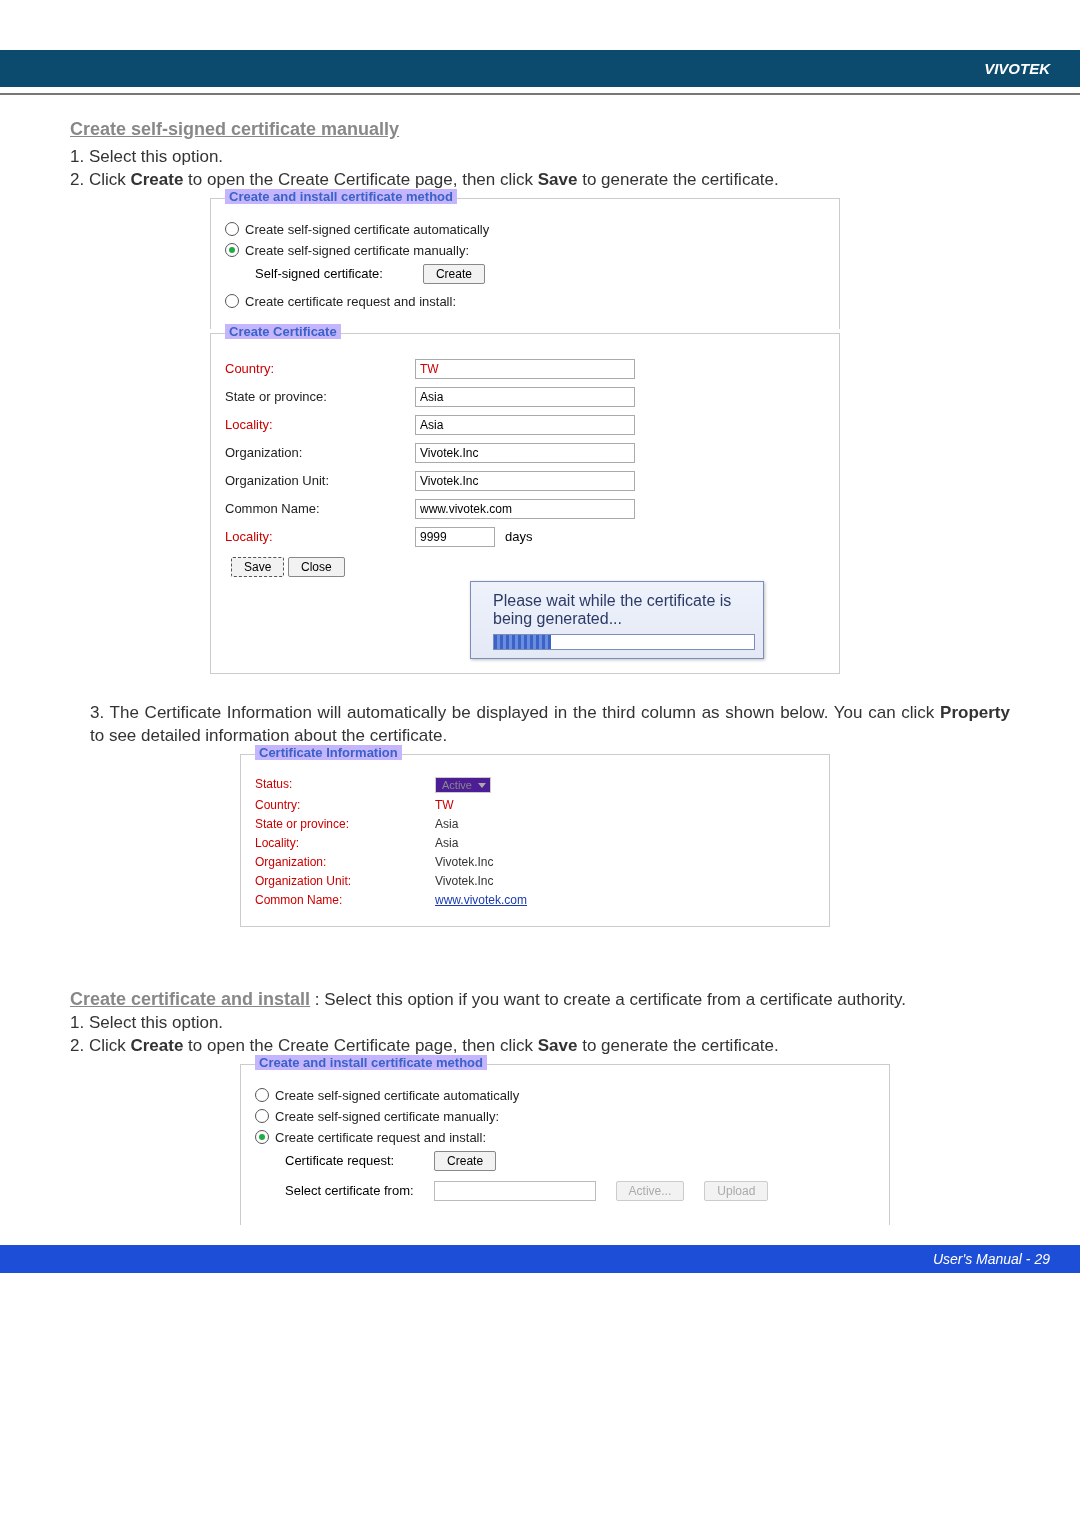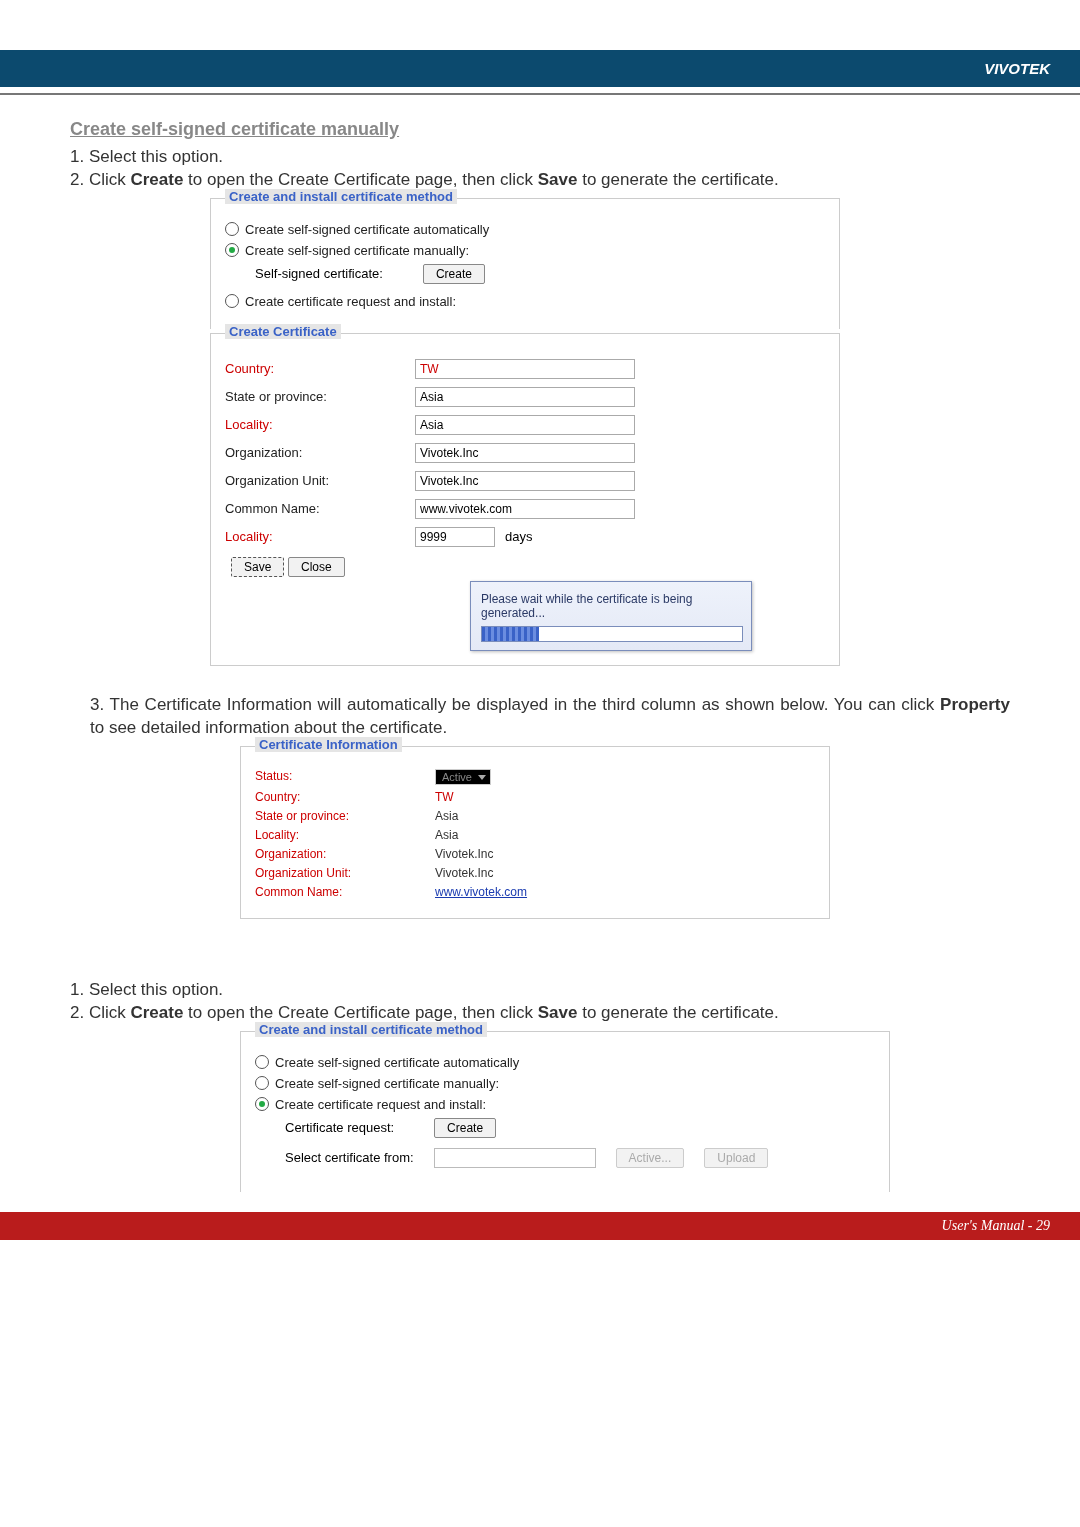--- a/index.html
+++ b/index.html
@@ -47,21 +47,21 @@
   .fs {
     border: 1px solid #ccc;
     margin: 6px auto 10px auto;
     position: relative;
     padding: 12px 14px 14px 14px;
     font-size: 13px;
   }
   .fs-legend {
     position: relative;
     top: -22px;
-    background: #e5e5e5;
+    background: #c4b5fd;
     color: #3a62c7;
     font-weight: bold;
     padding: 0 4px;
     display: inline-block;
     margin-bottom: -14px;
   }
   .fs-body { margin-top: -10px; }
 
   .radio-row {
     display: flex;
@@ -121,22 +121,22 @@
     width: 210px;
   }
   .form-row input.short { width: 70px; }
   .red-input { color: #c00; }
   .actions { margin: 10px 0 4px 6px; }
 
   .status-box {
     border: 1px solid #7a8dbb;
     background: linear-gradient(#eef2fb, #e4e9f6);
     color: #2b3a66;
-    font-size: 12px;
-    padding: 10px 10px 8px 10px;
+    font-size: 16px;
+    padding: 10px 10px 8px 22px;
     width: 260px;
     margin-left: 245px;
     box-shadow: 1px 1px 3px rgba(0,0,0,0.25);
   }
   .progress {
     width: 100%;
     height: 14px;
     border: 1px solid #7a8dbb;
     margin-top: 6px;
     background: #fff;
@@ -151,21 +151,21 @@
     display:flex;
     margin: 5px 0;
     font-size: 12px;
   }
   .info-row .lab { width: 180px; color:#c00; }
   .info-row .val { color:#333; font-size:12px;}
   .info-row .val.red { color:#c00; }
   .info-row .val.link { color:#1a3bb0; text-decoration: underline; }
   .select-dis {
     border: 1px solid #ccc;
-    background: #000000;
+    background: #4c1d95;
     color: #888;
     padding: 1px 18px 1px 6px;
     font-size: 11px;
     position: relative;
     display: inline-block;
   }
   .select-dis::after {
     content:"";
     position:absolute;
     right:4px; top:5px;
@@ -174,28 +174,27 @@
     border-top:5px solid #aaa;
   }
 
   .file-input {
     border:1px solid #bbb;
     width: 160px; height: 18px;
     display:inline-block;
   }
 
   .footer {
-    background: #b91c1c;
+    background: #1d4ed8;
     color: #fff;
     font-style: italic;
     text-align: right;
     padding: 6px 30px;
     font-size: 14px;
     margin-top: 20px;
-    font-family: Liberation Serif, serif;
   }
 </style>
 </head>
 <body>
 
 <div class="header-band">VIVOTEK</div>
 <div class="rule"></div>
 
 <div class="content">
 
@@ -307,20 +306,23 @@
       </div>
       <div class="info-row">
         <span class="lab">Common Name:</span>
         <span class="val link">www.vivotek.com</span>
       </div>
     </div>
   </div>
 
   <div style="height:50px;"></div>
 
+  <div class="para justify">
+    <span class="sec-title" style="text-decoration:underline;">Create certificate and install</span><span> :  Select this option if you want to create a certificate from a certificate authority.</span>
+  </div>
   <div class="para">1. Select this option.</div>
   <div class="para">
     <span>2. Click </span><span class="bold">Create</span><span> to open the Create Certificate page, then click </span><span class="bold">Save</span><span> to generate the certificate.</span>
   </div>
 
   <div class="fs box3">
     <div class="fs-legend">Create and install certificate method</div>
     <div class="fs-body">
       <div class="radio-row">
         <span class="radio"></span>

